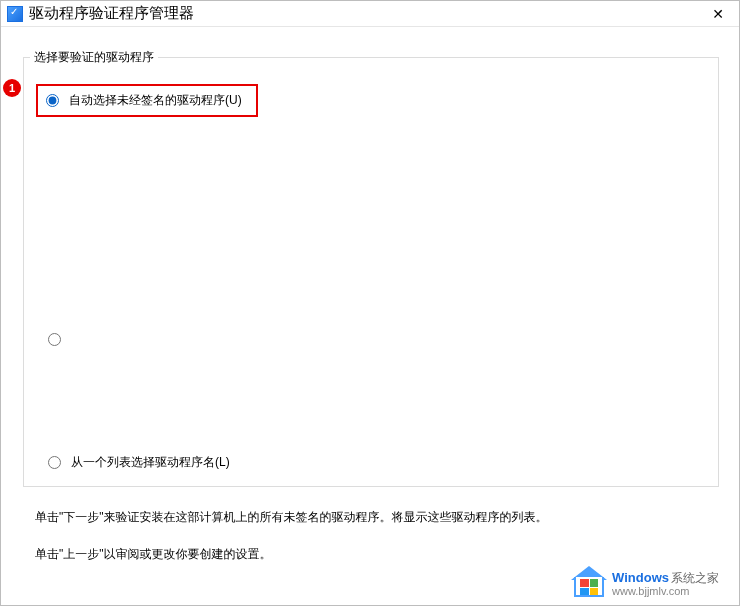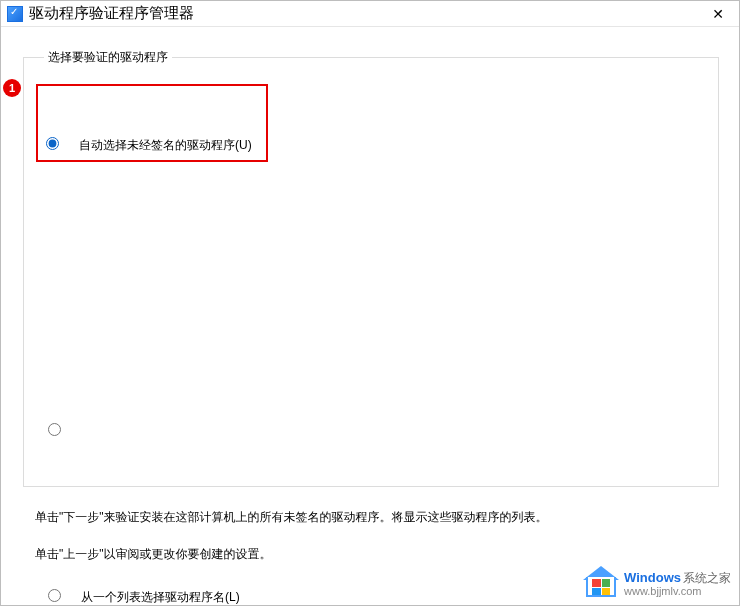--- a/index.html
+++ b/index.html
@@ -58,34 +58,34 @@
     }
     .group-box {
       border: 1px solid #dcdcdc;
       position: relative;
       padding: 24px 14px 18px 14px;
       height: 430px;
     }
     .group-label {
       position: absolute;
       top: -9px;
-      left: 20px;
+      left: 6px;
       background: #fff;
       padding: 0 4px;
       font-size: 12px;
       color: #000;
     }
     .radio-row {
       display: flex;
-      gap: 20px;
+      align-items: center;
+      gap: 10px;
       color: #000;
       font-size: 12px;
       cursor: default;
       padding: 2px 4px;
-      margin-top: 45px;
     }
     .radio-row input[type="radio"] {
       width: 13px; height: 13px;
       accent-color: #0a64c8;
     }
     .highlight-box {
       border: 2px solid #e60000;
       display: inline-flex;
       padding: 4px 10px 4px 4px;
       margin-top: 2px;
@@ -112,21 +112,21 @@
       color: #fff;
       font-size: 11px;
       font-weight: bold;
       display: flex;
       align-items: center;
       justify-content: center;
       z-index: 5;
     }
     .watermark {
       position: absolute;
-      right: 8px;
+      right: 20px;
       bottom: 4px;
       display: flex;
       align-items: center;
       gap: 6px;
     }
     .wm-logo {
       position: relative;
       width: 34px; height: 34px;
     }
     .wm-logo .house {

